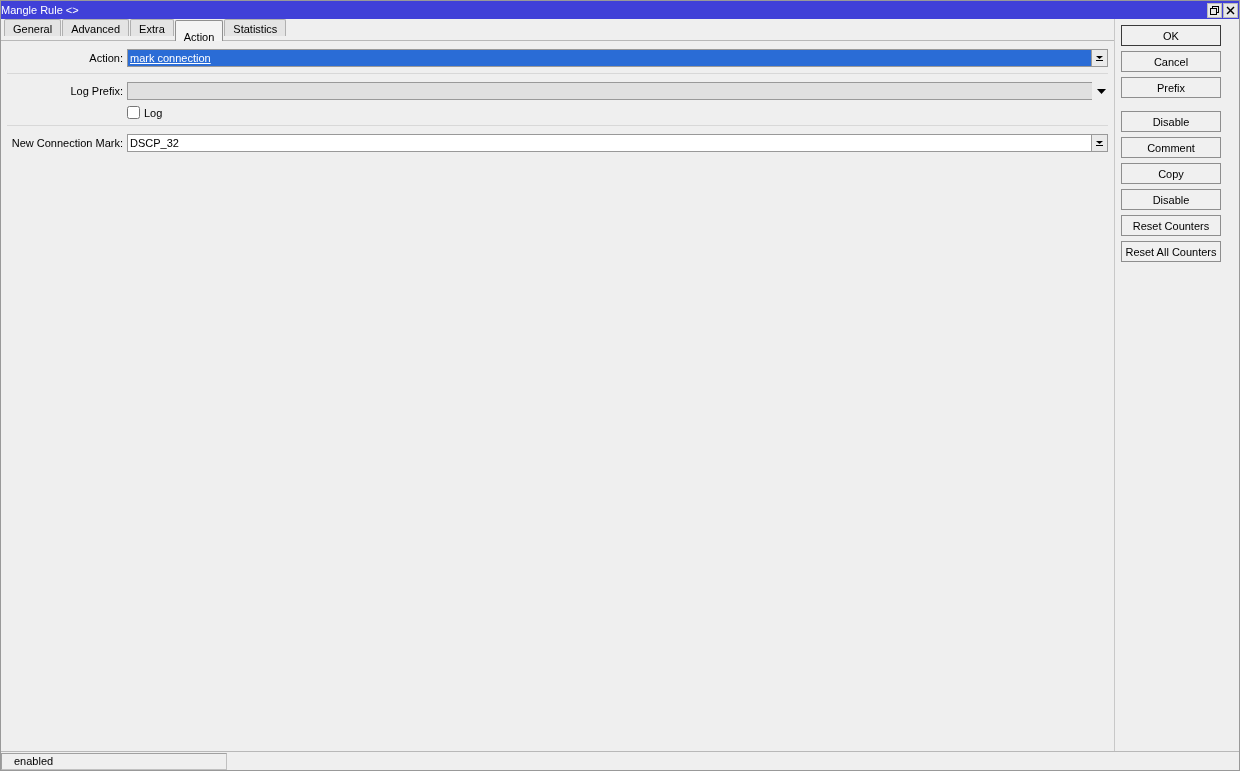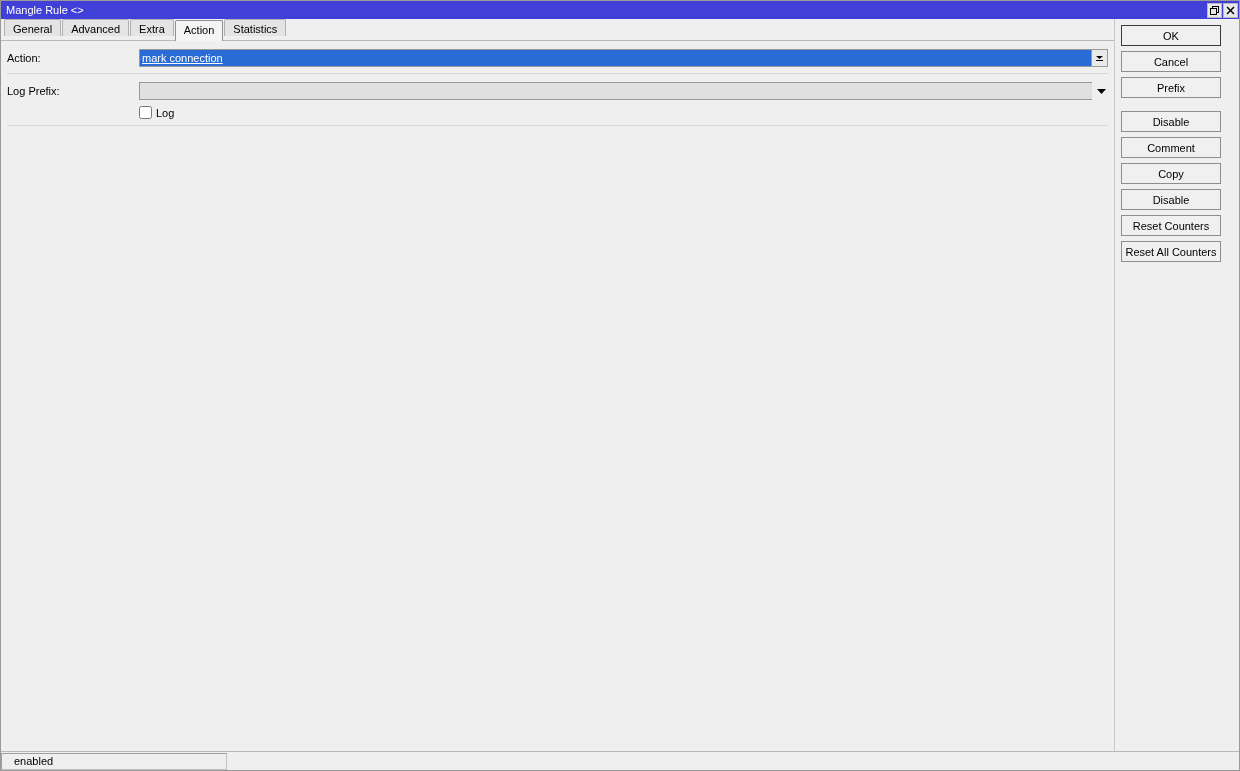--- a/index.html
+++ b/index.html
@@ -1,36 +1,36 @@
 <!DOCTYPE html>
 <html><head>
 <meta charset="utf-8">
 <style>
   html,body{margin:0;padding:0;height:100%;font-family:Tahoma,Arial,sans-serif;font-size:11px;color:#000;background:#fff;}
   .window{width:1240px;height:771px;border:1px solid #999;box-sizing:border-box;display:flex;flex-direction:column;background:#efefef;}
   
-  .titlebar{height:18px;background:#4040d8;display:flex;align-items:center;justify-content:space-between;color:#fff;font-size:11px;padding-left:5px;}
+  .titlebar{height:18px;background:#4040d8;display:flex;align-items:center;justify-content:space-between;color:#fff;font-size:11px;}
   .titlebar-buttons{display:flex;}
   .tb-btn{width:15px;height:15px;border:1px solid #bbb;margin-right:1px;background:#e8e8e8;box-sizing:border-box;display:flex;align-items:center;justify-content:center;}
   .tb-btn svg{display:block;}
   
   .body-area{flex:1;display:flex;min-height:0;}
   .content-col{flex:1;display:flex;flex-direction:column;border-right:1px solid #c8c8c8;}
   .buttons-col{width:112px;padding:6px 6px 0 6px;}
   .btn{display:block;width:100px;height:21px;margin-bottom:5px;border:1px solid #8e8e8e;background:#f0f0f0;font:inherit;cursor:pointer;padding:0;}
   .btn.default{border-color:#3a3a3a;}
   .btn-gap{height:8px;}
   
   .tabs{display:flex;height:21px;border-bottom:1px solid #b8b8b8;padding-left:3px;background:#efefef;}
   .tab{padding:3px 8px 0 8px;border:1px solid #b0b0b0;border-bottom:none;margin-right:1px;background:#e4e4e4;cursor:pointer;border-radius:2px 2px 0 0;height:17px;box-sizing:border-box;line-height:12px;}
-  .tab.active{background:#f4f4f4;position:relative;top:1px;height:21px;padding-top:3px;border-color:#909090;}
+  .tab.active{background:#f4f4f4;position:relative;top:1px;height:21px;padding-top:10px;border-color:#909090;}
   
   .form-area{flex:1;padding:8px 6px 6px 6px;overflow:auto;}
   .form-row{display:flex;align-items:center;margin-bottom:6px;}
-  .form-label{width:116px;padding-right:16px;}
+  .form-label{width:116px;text-align:right;padding-right:4px;}
   .form-field{flex:1;display:flex;align-items:center;}
   .combo{flex:1;display:flex;height:18px;}
   .combo-input{flex:1;height:18px;border:1px solid #999;border-right:none;background:#fff;font:inherit;padding:0 2px;box-sizing:border-box;}
   .combo-input.selected{background:#2a6cd6;color:#fff;text-decoration:underline;}
   .combo-input.disabled{background:#e0e0e0;}
   .combo-btn{width:17px;height:18px;border:1px solid #999;background:#eaeaea;display:flex;align-items:center;justify-content:center;cursor:pointer;box-sizing:border-box;}
   .extra-btn{width:14px;height:18px;display:flex;align-items:center;justify-content:center;cursor:pointer;margin-left:2px;}
   .checkbox{width:13px;height:13px;margin:0 4px 0 0;padding:0;}
   .chk-label{}
   .separator{border:none;border-top:1px solid #d8d8d8;margin:2px 0 8px 0;}
@@ -108,20 +108,34 @@
         <div class="form-row">
           <div class="form-label"></div>
           <div class="form-field">
             <input type="checkbox" class="checkbox" style="">
             <span class="chk-label">Log</span>
           </div>
         </div>
 
         <hr class="separator">
 
+        <div class="form-row">
+          <div class="form-label">New Connection Mark:</div>
+          <div class="form-field">
+            <div class="combo">
+              <input class="combo-input" type="text" value="DSCP_32" style="">
+              <div class="combo-btn">
+                <svg width="9" height="9" viewBox="0 0 9 9">
+                  <polygon points="1,2 8,2 4.5,5" fill="#000"></polygon>
+                  <line x1="1" y1="6.5" x2="8" y2="6.5" stroke="#000" stroke-width="1"></line>
+                </svg>
+              </div>
+            </div>
+          </div>
+        </div>
 
       </div>
     </div>
 
     <div class="buttons-col">
       <button class="btn default">OK</button>
       <button class="btn">Cancel</button>
       <button class="btn">Prefix</button>
       <div class="btn-gap"></div>
       <button class="btn">Disable</button>

